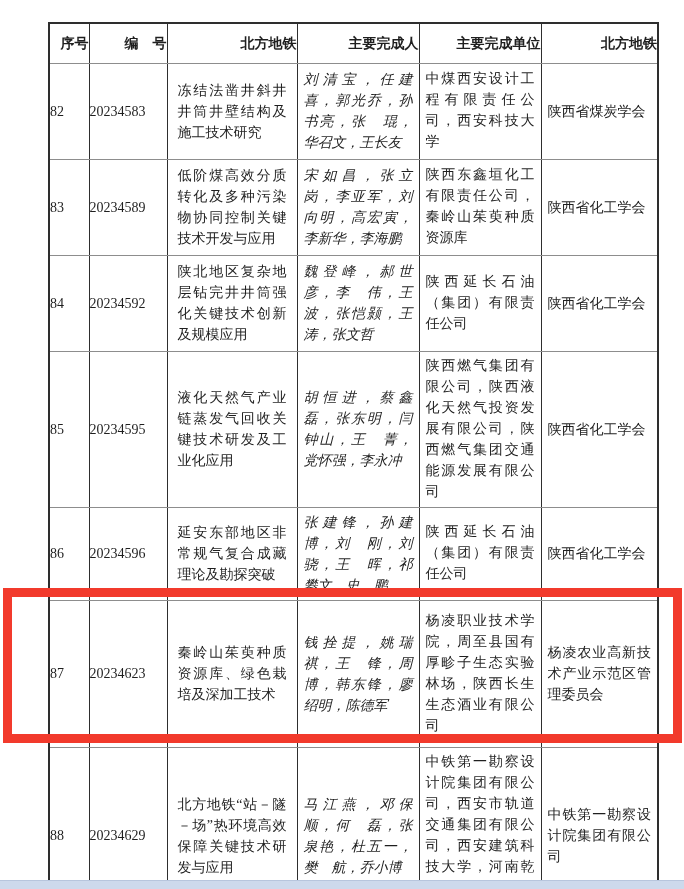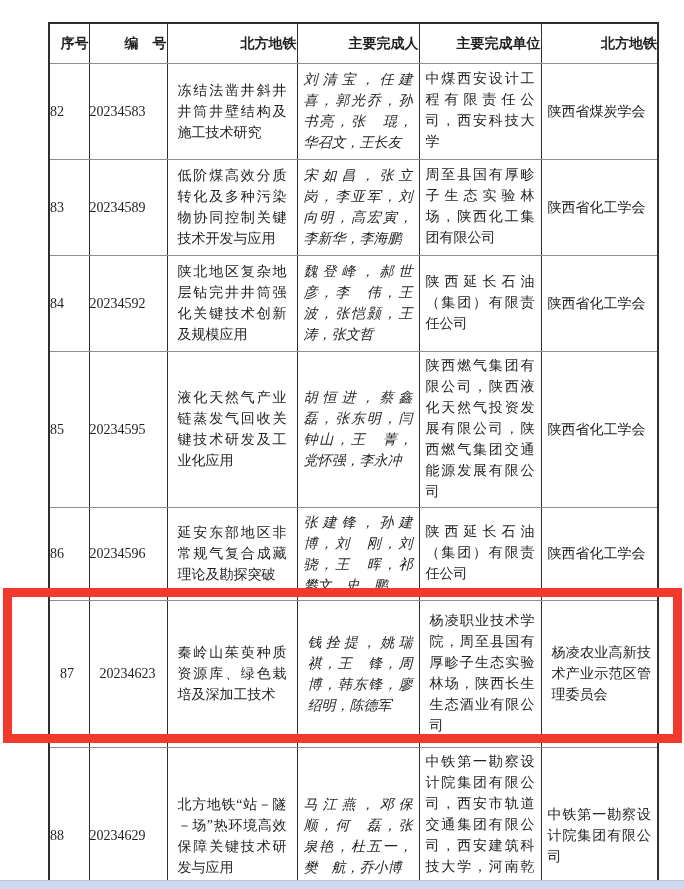--- a/index.html
+++ b/index.html
@@ -51,21 +51,21 @@
   td.td-project   { text-align: justify; text-justify: inter-ideograph; padding: 4px 10px; }
   td.td-people    { text-align: justify; text-justify: inter-ideograph; padding: 4px 6px; font-style: italic; }
   td.td-units     { text-align: justify; text-justify: inter-ideograph; padding: 4px 6px; font-family: Liberation Mono, monospace; }
   td.td-nominator { text-align: justify; text-justify: inter-ideograph; padding: 4px 6px; }
 
   tbody tr:nth-child(1) td { height: 96px; }
   tbody tr:nth-child(2) td { height: 96px; }
   tbody tr:nth-child(3) td { height: 96px; }
   tbody tr:nth-child(4) td { height: 152px; }
   tbody tr:nth-child(5) td { height: 89px; }
-  tbody tr:nth-child(6) td { height: 147px; padding-left: 10px; }
+  tbody tr:nth-child(6) td { height: 147px; }
   tbody tr:nth-child(7) td { height: 160px; }
 
   .highlight-box {
     position: absolute;
     left: 3px;
     top: 588px;
     width: 679px;
     height: 155px;
     border: 9px solid #f23a2c;
     background: transparent;
@@ -114,21 +114,21 @@
           <td class="td-project">冻结法凿井斜井井筒井壁结构及施工技术研究</td>
           <td class="td-people">刘清宝，任建喜，郭光乔，孙书亮，张　琨，华召文，王长友</td>
           <td class="td-units">中煤西安设计工程有限责任公司，西安科技大学</td>
           <td class="td-nominator">陕西省煤炭学会</td>
         </tr>
         <tr>
           <td class="td-no">83</td>
           <td class="td-code">20234589</td>
           <td class="td-project">低阶煤高效分质转化及多种污染物协同控制关键技术开发与应用</td>
           <td class="td-people">宋如昌，张立岗，李亚军，刘向明，高宏寅，李新华，李海鹏</td>
-          <td class="td-units">周至县国有厚畛子生态实验林场，陕西化工集团有限公司</td>
+          <td class="td-units">陕西东鑫垣化工有限责任公司，秦岭山茱萸种质资源库</td>
           <td class="td-nominator">陕西省化工学会</td>
         </tr>
         <tr>
           <td class="td-no">84</td>
           <td class="td-code">20234592</td>
           <td class="td-project">陕北地区复杂地层钻完井井筒强化关键技术创新及规模应用</td>
           <td class="td-people">魏登峰，郝世彦，李　伟，王　波，张恺颢，王　涛，张文哲</td>
           <td class="td-units">陕西延长石油（集团）有限责任公司</td>
           <td class="td-nominator">陕西省化工学会</td>
         </tr>

